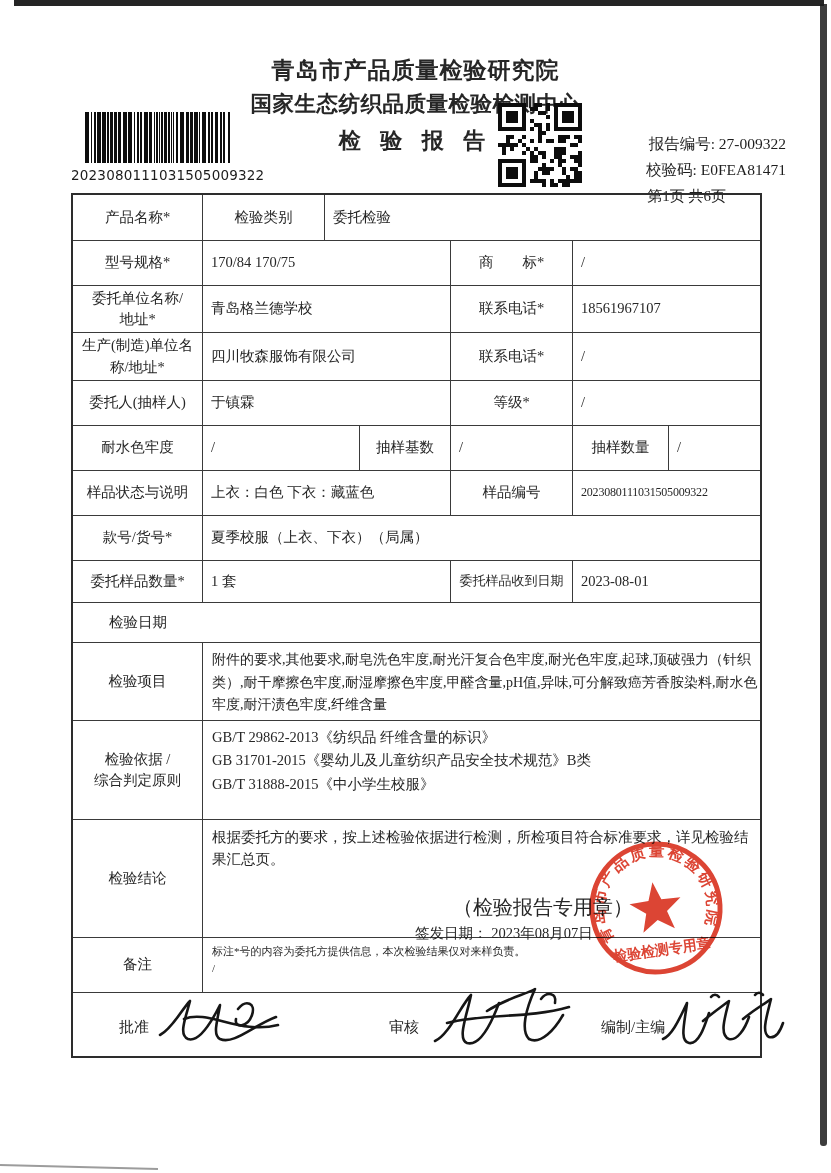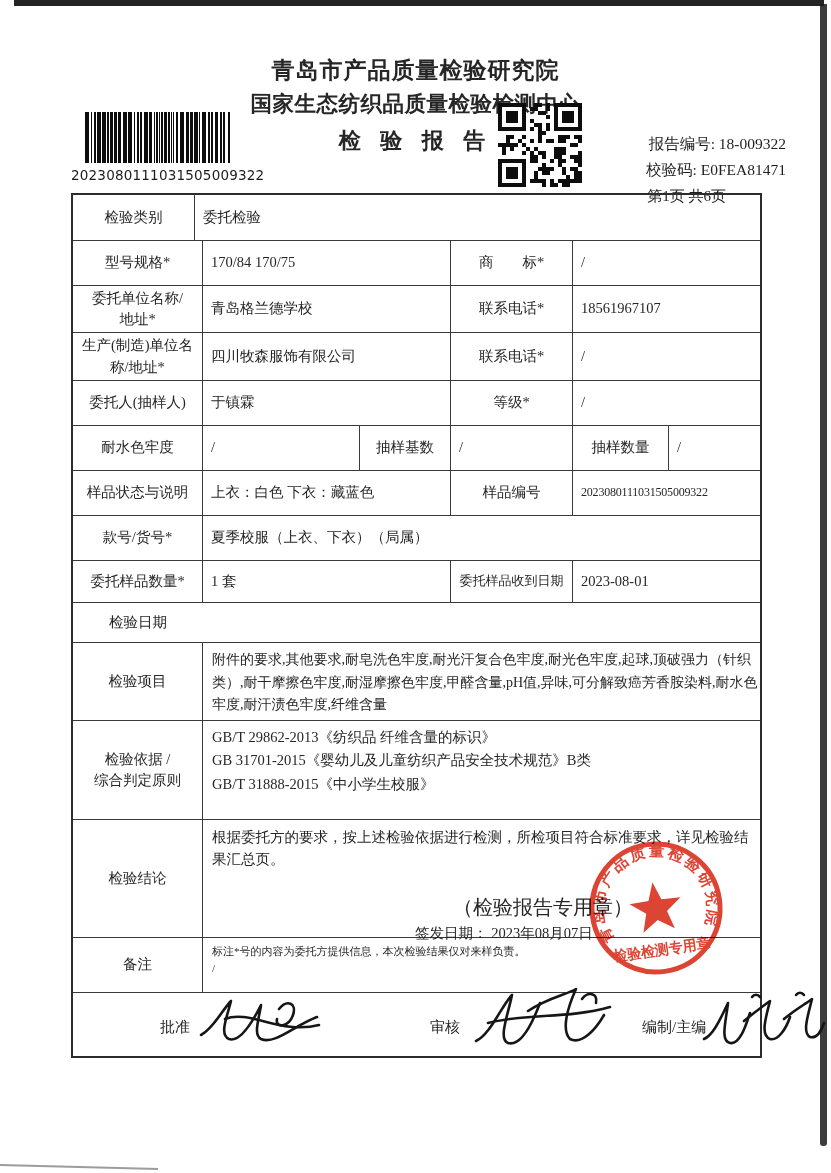--- a/index.html
+++ b/index.html
@@ -35,21 +35,21 @@
   .center-val{justify-content:center;padding:0;}
   .items-val{font-size:14px;line-height:1.62;padding:6px 0 2px 9px;}
   .basis-val{line-height:1.62;padding:5px 9px;}
   
   .conc-cell{position:relative;display:block;padding:6px 10px 0 9px;font-size:14.5px;line-height:1.55;}
   .seal-note{position:absolute;left:250px;top:72px;font-size:20px;}
   .issue-date{position:absolute;left:212px;top:102px;font-size:14.5px;}
   
   .remark-cell{display:block;padding:5px 9px;font-size:11px;line-height:1.5;}
   
-  .appr-cell{position:relative;display:block;width:598px;margin-left:41px;}
+  .appr-cell{position:relative;display:block;width:598px;}
   .appr-lbl{position:absolute;font-size:15px;top:24px;}
   .lbl-approve{left:46px;}
   .lbl-review{left:316px;}
   .lbl-prepare{left:528px;}
   .sig{position:absolute;}
   .sig path{fill:none;stroke:#161616;stroke-width:2.6;stroke-linecap:round;stroke-linejoin:round;}
   .sig1{left:77px;top:-6px;}
   .sig2{left:350px;top:-14px;}
   .sig3{left:584px;top:-8px;}
   
@@ -231,28 +231,29 @@
       <rect x="8" y="8" width="12" height="12" fill="#0d0d0d"></rect>
       <rect x="56" y="0" width="28" height="28" fill="#0d0d0d"></rect>
       <rect x="60" y="4" width="20" height="20" fill="#ffffff"></rect>
       <rect x="64" y="8" width="12" height="12" fill="#0d0d0d"></rect>
       <rect x="0" y="56" width="28" height="28" fill="#0d0d0d"></rect>
       <rect x="4" y="60" width="20" height="20" fill="#ffffff"></rect>
       <rect x="8" y="64" width="12" height="12" fill="#0d0d0d"></rect>
     </svg>
 
   <div class="meta">
-    <div><span>报告编号: </span><span>18-009322</span></div>
+    <div><span>报告编号: </span><span>27-009322</span></div>
     <div><span>校验码: </span><span>E0FEA81471</span></div>
     <div class="pg">第1页 共6页</div>
   </div>
 
   <div class="ttable">
 
     <div class="trow" style="height:46px">
+      <div class="cell c-label w130">产品名称*</div>
       <div class="cell c-label w122">检验类别</div>
       <div class="cell c-value w187">委托检验</div>
     </div>
 
     <div class="trow" style="height:45px">
       <div class="cell c-label w130">型号规格*</div>
       <div class="cell c-value w248">170/84 170/75</div>
       <div class="cell c-label w122">商　　标*</div>
       <div class="cell c-value w187">/</div>
     </div>

